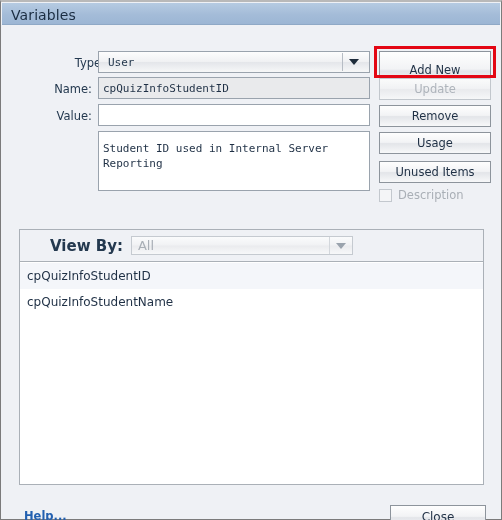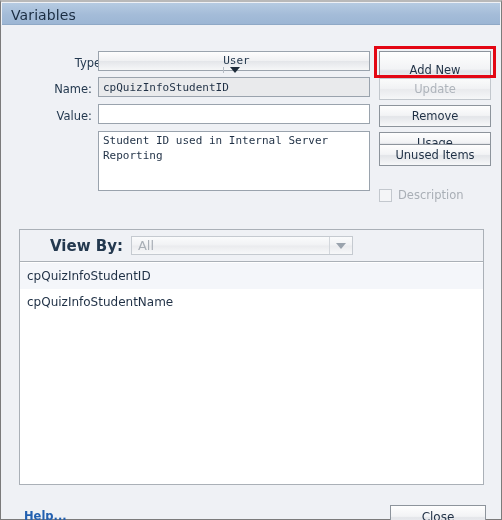--- a/index.html
+++ b/index.html
@@ -63,23 +63,22 @@
 
   
   .field {
     position: absolute;
     box-sizing: border-box;
     font-family: "DejaVu Sans Mono", "Liberation Mono", monospace;
     font-size: 11px;
     color: #1f3045;
     border: 1px solid #9aa3ad;
     background: #ffffff;
-    padding: 2px 4px;
+    padding: 10px 4px;
     outline: none;
-    flex-direction: column;
   }
   #type-select {
     left: 96px; top: 25px;
     width: 272px; height: 20px;
     background: linear-gradient(to bottom,#fdfdfd 0%,#f0f1f3 48%,#e4e6ea 52%,#f6f7f8 100%);
     border: 1px solid #9aa3ad;
     display: flex; align-items: center;
   }
   #type-value {
     font-family: "DejaVu Sans Mono", "Liberation Mono", monospace;
@@ -136,21 +135,21 @@
   }
   .btn.disabled {
     color: #aeb4bb;
     border-color: #c2c7cd;
     background: linear-gradient(to bottom,#fafbfb 0%,#f1f2f4 47%,#e9eaed 53%,#f6f7f8 100%);
   }
   #btn-addnew      { left: 377px; top: 25px;  width: 112px; height: 38px; }
   #btn-update      { left: 377px; top: 52px;  width: 112px; height: 22px; }
   #btn-remove      { left: 377px; top: 79px;  width: 112px; height: 22px; }
   #btn-usage       { left: 377px; top: 106px; width: 112px; height: 22px; }
-  #btn-unused      { left: 377px; top: 118px; width: 112px; height: 22px; }
+  #btn-unused      { left: 377px; top: 135px; width: 112px; height: 22px; }
 
   #red-highlight {
     position: absolute;
     left: 372px; top: 20px;
     width: 122px; height: 32px;
     border: 3px solid #e30613;
     box-sizing: border-box;
     pointer-events: none;
   }
 

